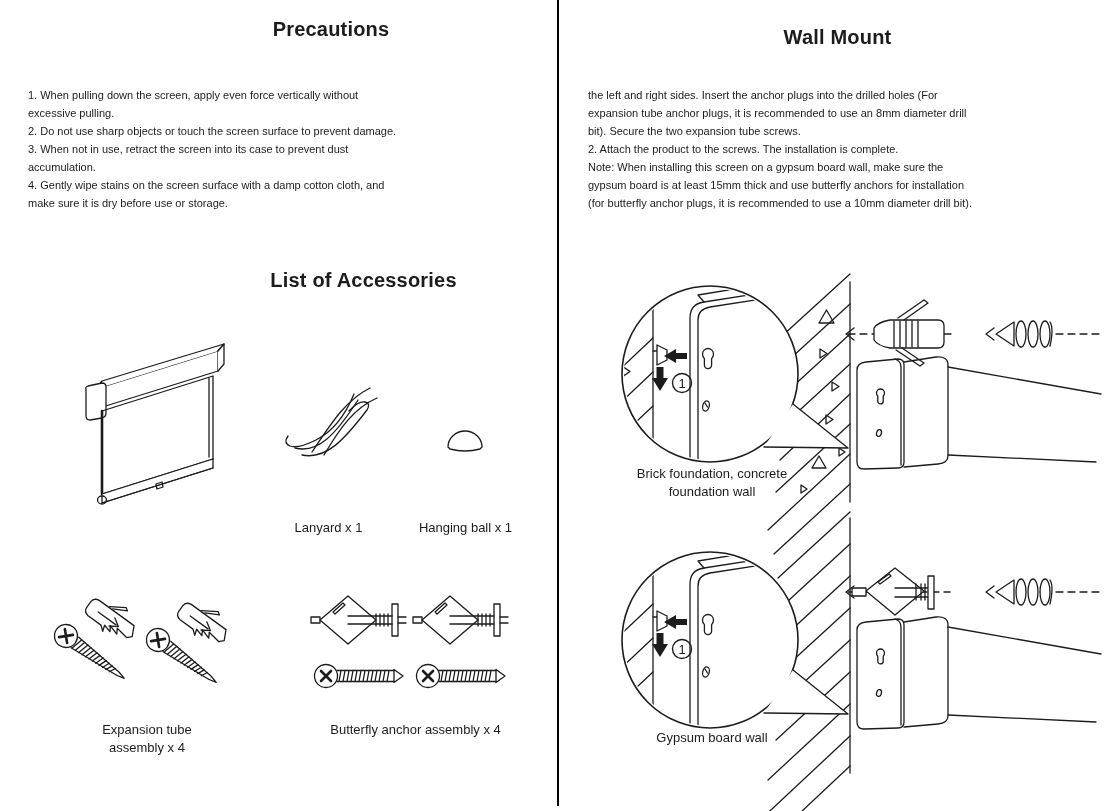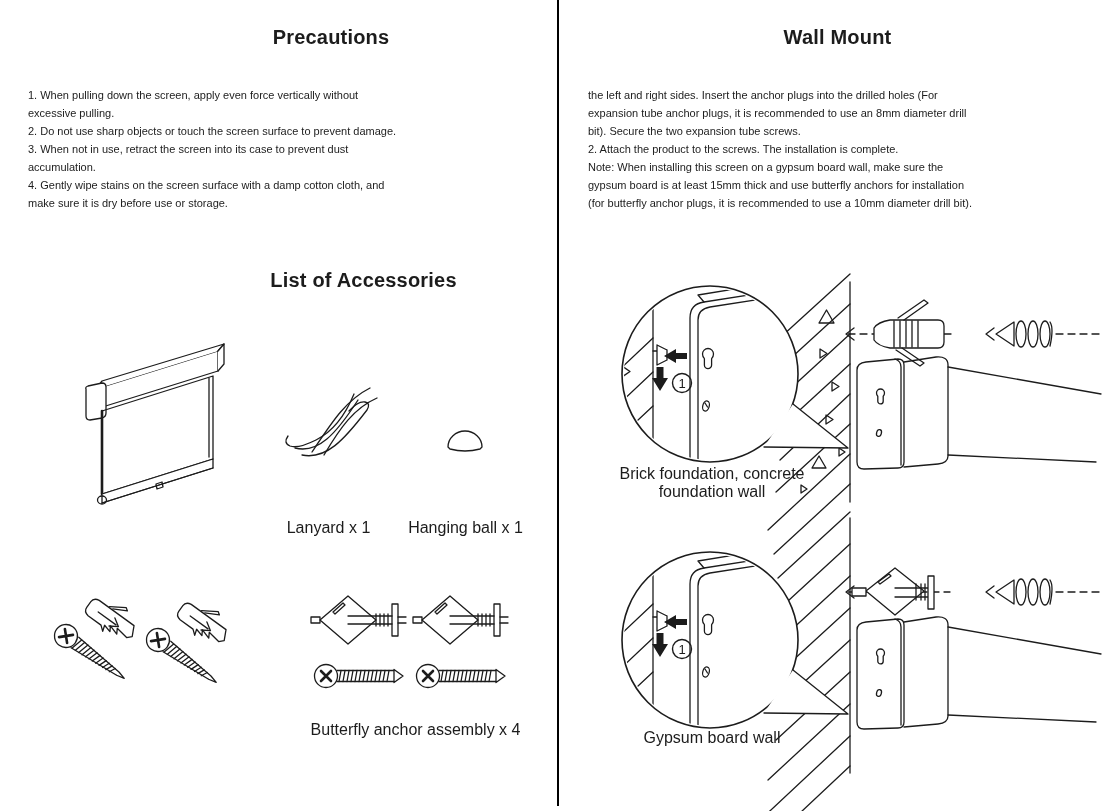--- a/index.html
+++ b/index.html
@@ -5,21 +5,21 @@
   html,body{margin:0;padding:0;background:#e8e8e8;}
   .page{
     position:relative;width:1117px;height:811px;background:#ffffff;
     font-family:"Liberation Sans","DejaVu Sans",sans-serif;color:#1c1c1c;
     overflow:hidden;margin:0 auto;
   }
   .abs{position:absolute;}
   .h1{font-size:20px;font-weight:bold;letter-spacing:.2px;text-align:center;}
   .body-text{font-size:11px;line-height:18px;}
   .body-text .line{white-space:nowrap;}
-  .cap{font-size:16px;line-height:18px;text-align:center;}
+  .cap{font-size:13px;line-height:18px;text-align:center;}
   .divider{width:2px;background:#000;}
   svg{display:block;overflow:visible;}
   .ink{stroke:#1c1c1c;fill:none;stroke-width:1.3;stroke-linecap:round;stroke-linejoin:round;}
 </style>
 </head>
 <body>
 
 <div class="page">
 
   <svg width="0" height="0" style="position:absolute" aria-hidden="true">
@@ -103,21 +103,21 @@
           <path d="M7,19 L17,29 M7,29 L17,19" stroke-width="2.6"></path>
           <path d="M23,18.5 H80 M23,29.5 H80 M80,17.5 L89,24 L80,30.5 Z"></path>
           <path d="M27,18.5 l-2,11 M31,18.5 l-2,11 M35,18.5 l-2,11 M39,18.5 l-2,11 M43,18.5 l-2,11 M47,18.5 l-2,11 M51,18.5 l-2,11 M55,18.5 l-2,11 M59,18.5 l-2,11 M63,18.5 l-2,11 M67,18.5 l-2,11 M71,18.5 l-2,11 M75,18.5 l-2,11"></path>
         </g>
       </g>
     </defs>
   </svg>
 
   <div class="abs divider" style="left:557px;top:0;height:806px;"></div>
 
-  <div class="abs h1" style="left:0;top:26px;width:662px;">Precautions</div>
+  <div class="abs h1" style="left:0;top:18px;width:662px;">Precautions</div>
 
   <div class="abs body-text" style="left:28px;top:86px;width:516px;">
       <div class="line">1. When pulling down the screen, apply even force vertically without</div>
       <div class="line">excessive pulling.</div>
       <div class="line">2. Do not use sharp objects or touch the screen surface to prevent damage.</div>
       <div class="line">3. When not in use, retract the screen into its case to prevent dust</div>
       <div class="line">accumulation.</div>
       <div class="line">4. Gently wipe stains on the screen surface with a damp cotton cloth, and</div>
       <div class="line">make sure it is dry before use or storage.</div>
     </div>
@@ -160,20 +160,24 @@
   <svg class="abs" style="left:46px;top:586px;" width="205" height="128" viewBox="0 0 205 128">
     <use href="#exp-pair" x="4" y="4"></use>
     <use href="#exp-pair" x="96" y="8"></use>
   </svg>
 
   <svg class="abs" style="left:310px;top:588px;" width="200" height="114" viewBox="0 0 200 114">
     <use href="#bf-unit" x="4" y="2"></use>
     <use href="#bf-unit" x="106" y="2"></use>
   </svg>
 
+  <div class="abs cap" style="left:58px;top:721px;width:178px;">
+      <div>Expansion tube</div>
+      <div>assembly x 4</div>
+    </div>
   <div class="abs cap" style="left:308px;top:721px;width:215px;">Butterfly anchor assembly x 4</div>
 
   <div class="abs h1" style="left:558px;top:26px;width:559px;">Wall Mount</div>
 
   <div class="abs body-text" style="left:588px;top:86px;width:525px;">
       <div class="line">the left and right sides. Insert the anchor plugs into the drilled holes (For</div>
       <div class="line">expansion tube anchor plugs, it is recommended to use an 8mm diameter drill</div>
       <div class="line">bit). Secure the two expansion tube screws.</div>
       <div class="line">2. Attach the product to the screws. The installation is complete.</div>
       <div class="line">Note: When installing this screen on a gypsum board wall, make sure the</div>

